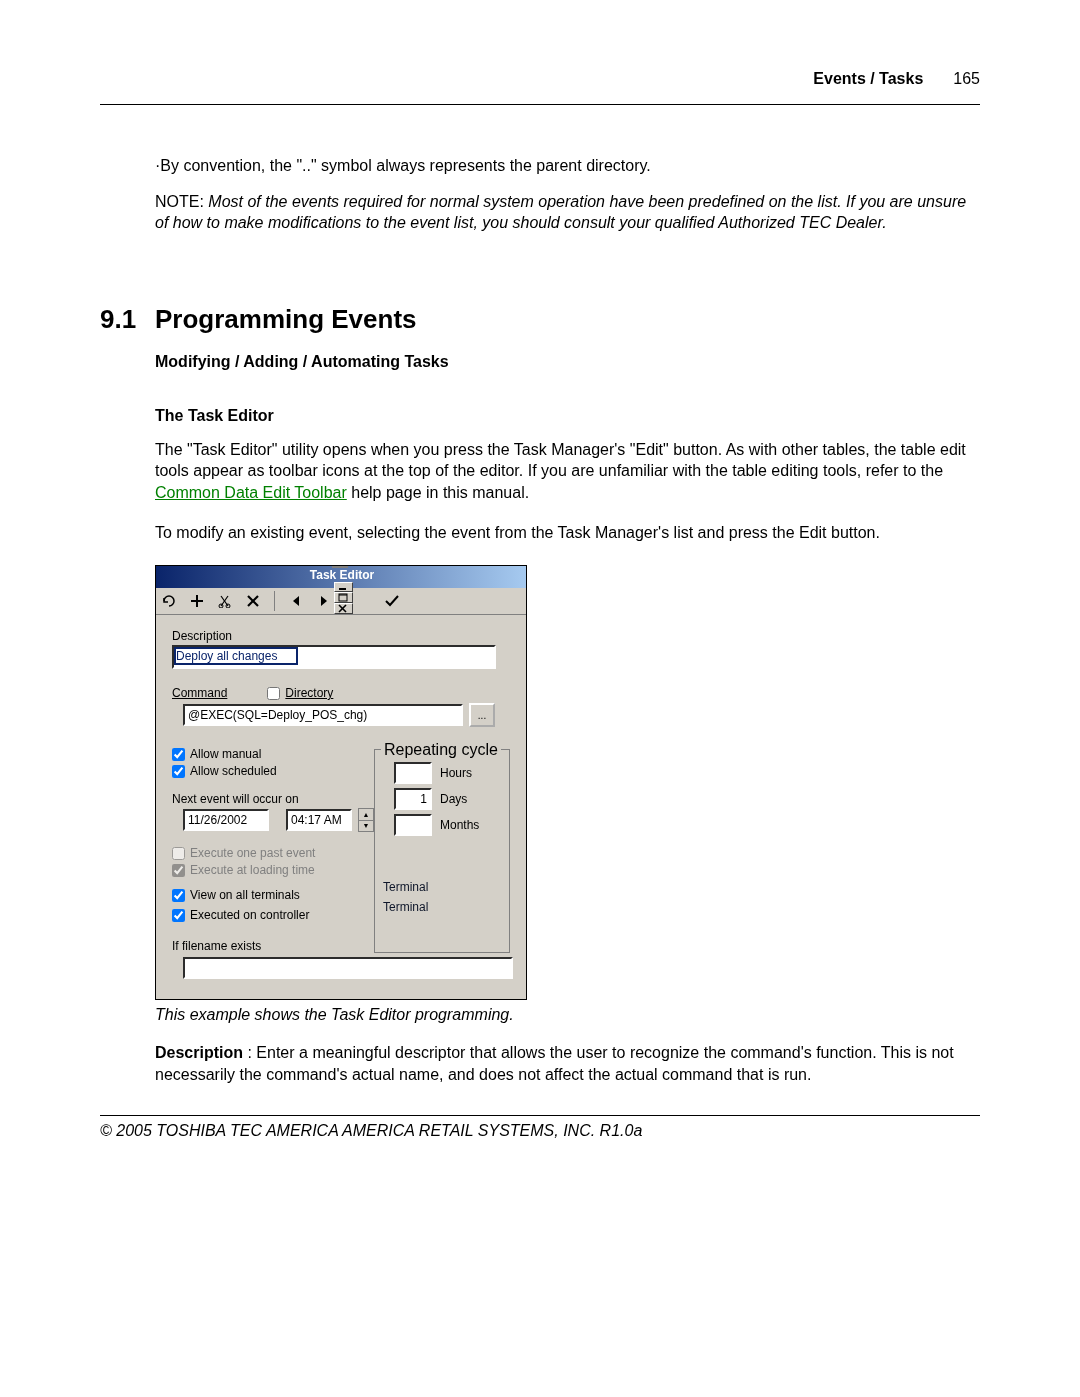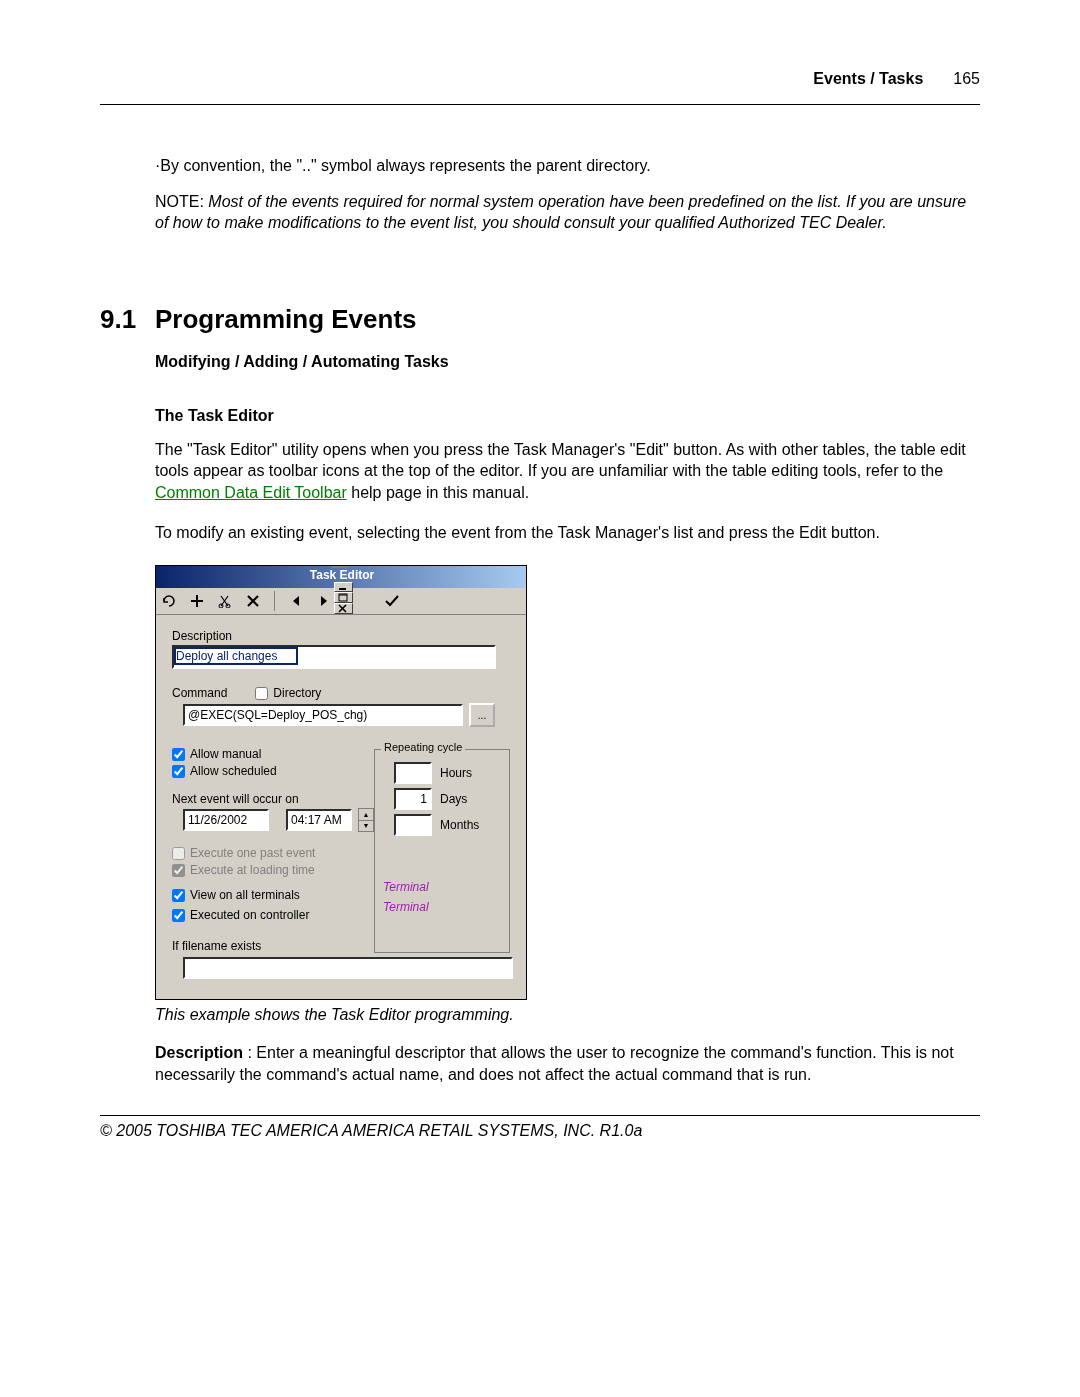--- a/index.html
+++ b/index.html
@@ -202,21 +202,21 @@
     border-top-color: #808080;
     padding: 8px 8px;
     position: relative;
     margin-top: 10px;
   }
   .col-right .legend {
     position: absolute;
     top: -9px; left: 6px;
     background: #d4d0c8;
     padding: 0 3px;
-    font-size: 11px;
+    font-size: 16px;
   }
   .cycle-row {
     display:flex; align-items:center;
     margin: 4px 0;
     gap: 8px;
   }
   .cycle-row .textbox { width: 28px; text-align:right; }
   .datetime {
     display:flex; gap:6px; align-items:center;
     margin-top: 2px;
@@ -232,21 +232,21 @@
   .spin div {
     flex:1;
     border-bottom:1px solid #808080;
     display:flex;align-items:center;justify-content:center;
     font-size:7px;
   }
   .spin div:last-child{border-bottom:none;}
   .terminal-row {
     display:flex; align-items:center; gap: 18px;
   }
-  .terminal-lbl { color: #a21caf; font-style: italic; }
+  .terminal-lbl { color: #0f172a; }
   .filename-box {
     width: 320px;
     margin-top: 4px;
   }
   .mt8{margin-top:8px;}
   .mt14{margin-top:14px;}
   .mt18{margin-top:18px;}
   .mt6{margin-top:6px;}
   .gray-chk { color:#808080; }
   .gray-chk input { filter: grayscale(1) opacity(0.6); }
@@ -351,21 +351,21 @@
           </svg>
         </div>
     </div>
 
     <div class="form-area">
       <span class="lbl">Description</span>
       <div class="desc-wrap">
         <span class="desc-input">Deploy all changes</span>
       </div>
 
-      <div class="row mt14" style="gap:28px;">
+      <div class="row mt14" style="gap:40px;text-decoration:underline;">
         <span>Command</span>
         <label class="chk">
           <input type="checkbox" style="">
           <span>Directory</span>
         </label>
       </div>
       <div class="row cmd-row">
         <input class="textbox" value="@EXEC(SQL=Deploy_POS_chg)" style="">
         <div class="browse-btn">...</div>
       </div>

